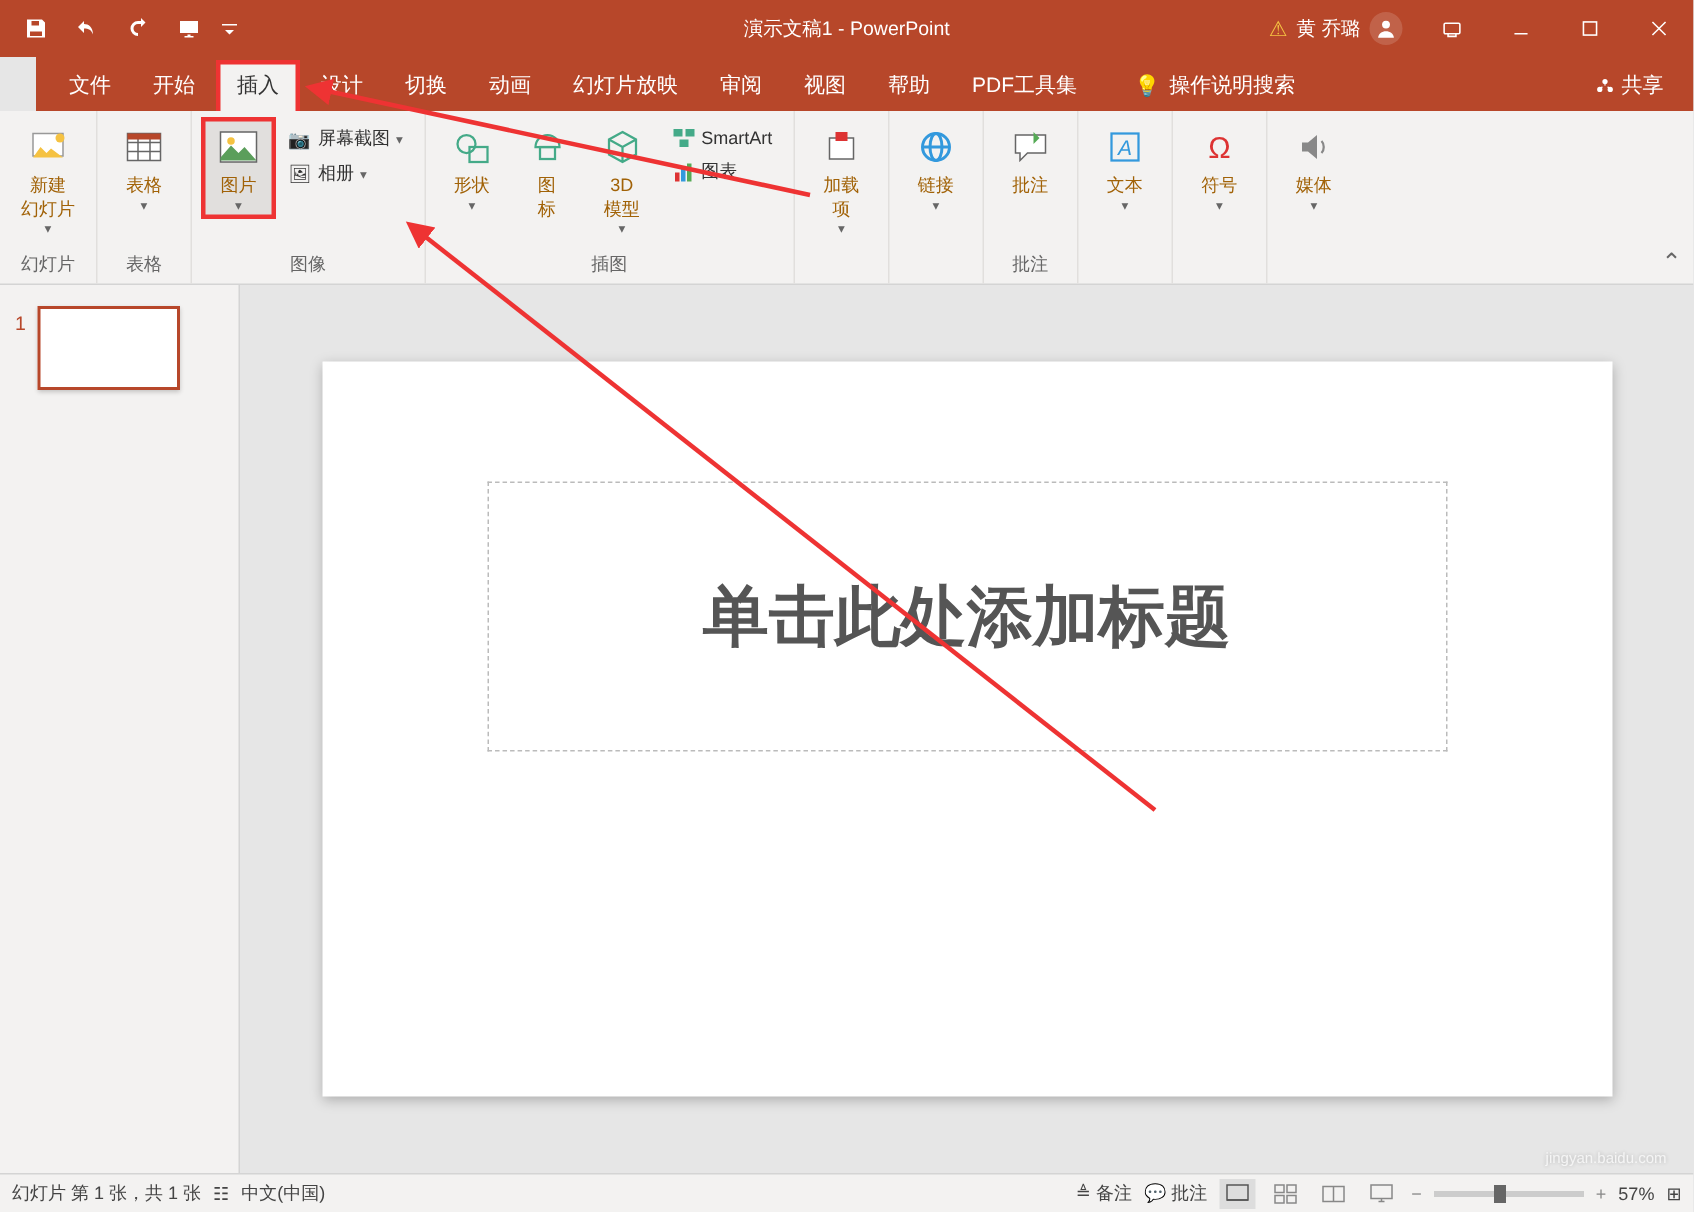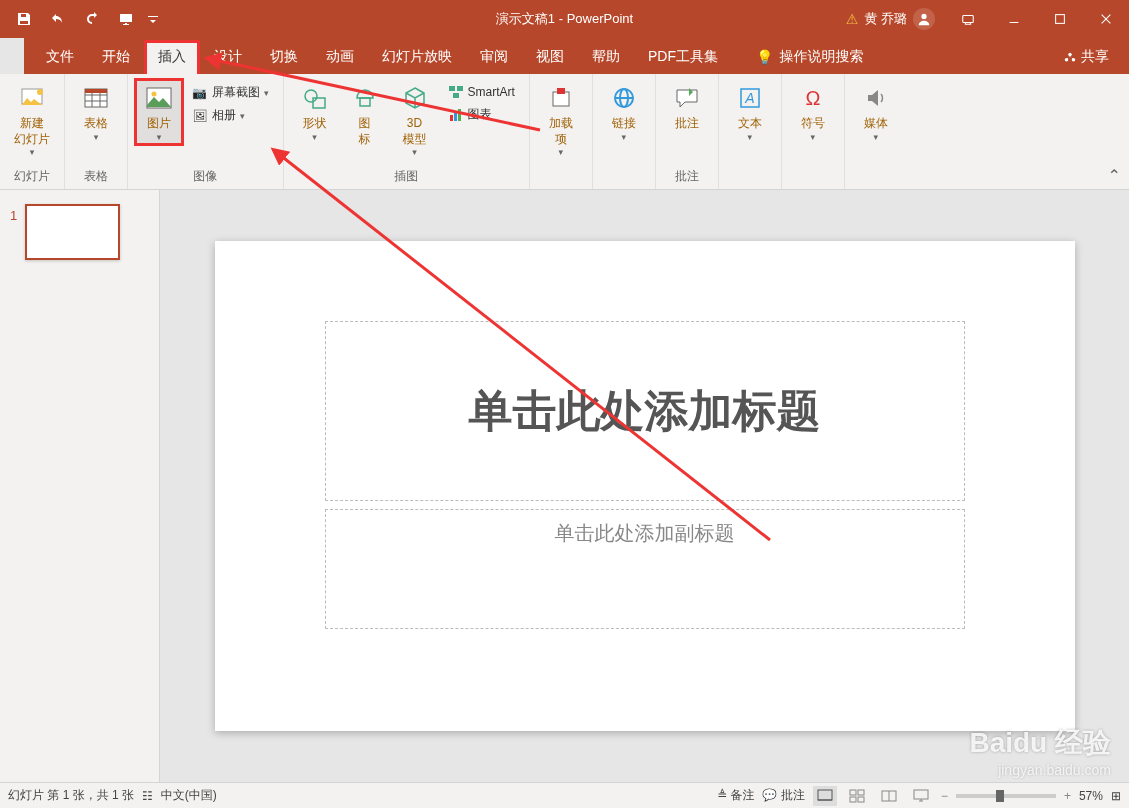--- a/index.html
+++ b/index.html
@@ -58,21 +58,21 @@
 .view-btn { width:24px;height:20px; display:flex;align-items:center;justify-content:center; cursor:pointer; }
 .zoom-slider { width:100px; height:4px; background:#ccc; position:relative; }
 .zoom-slider .thumb-s { position:absolute; left:40%; top:-4px; width:8px;height:12px;background:#666; }
 
 
 .annot { position:absolute; pointer-events:none; }
 
 
 .watermark { position:absolute; right:18px; bottom:30px; color:rgba(255,255,255,.85); text-align:right; font-family: Arial,sans-serif; pointer-events:none; text-shadow:0 0 3px rgba(0,0,0,.3); }
 .watermark .main { font-size:28px; font-weight:bold; }
-.watermark .sub { font-size:14px; opacity:.8; }
+.watermark .sub { font-size:10px; opacity:.8; }
 </style>
 </head>
 <body>
 
 <div class="titlebar">
   <div class="qat">
     <div class="qat-btn">
         <svg viewBox="0 0 16 16">
           <path d="M2 2h10l2 2v10H2V2zm2 8v3h8v-3H4zm1-7v3h5V3H5z"></path>
         </svg>
@@ -390,21 +390,20 @@
 <div class="editor">
   <div class="thumb-panel">
     <div class="thumb-row">
       <div class="thumb-num">1</div>
       <div class="thumb"></div>
     </div>
   </div>
   <div class="canvas-area">
     <div class="slide">
       <div class="placeholder ph-title">单击此处添加标题</div>
-      <div class="placeholder ph-sub">单击此处添加副标题</div>
     </div>
   </div>
 </div>
 
 <div class="statusbar">
   <span>幻灯片 第 1 张，共 1 张</span>
   <span>☷</span>
   <span>中文(中国)</span>
   <div class="sb-right">
     <span>≜ <span>备注</span></span>
@@ -449,15 +448,14 @@
   <defs>
       <marker id="ah" markerWidth="10" markerHeight="10" refX="2" refY="3" orient="auto">
         <path d="M0 0L6 3L0 6z" fill="#e33"></path>
       </marker>
     </defs>
   <line x1="540" y1="130" x2="215" y2="60" stroke="#e33" stroke-width="3" marker-end="url(#ah)"></line>
   <line x1="770" y1="540" x2="280" y2="155" stroke="#e33" stroke-width="3" marker-end="url(#ah)"></line>
 </svg>
 
 <div class="watermark">
-  <div class="main">Baidu 经验</div>
   <div class="sub">jingyan.baidu.com</div>
 </div>
 
 </body></html>

